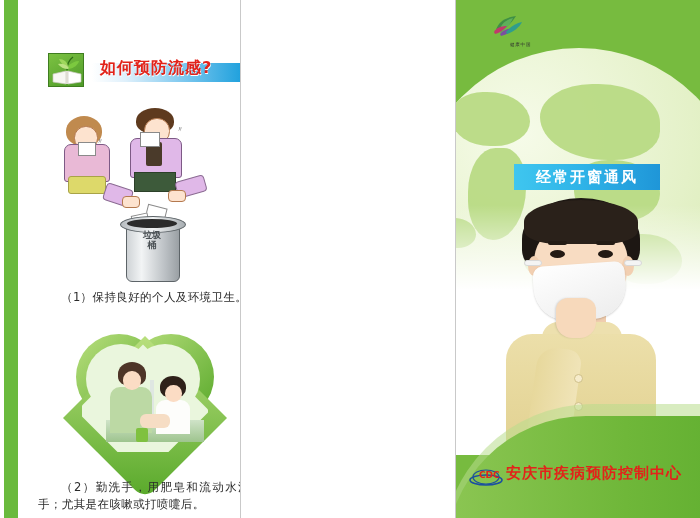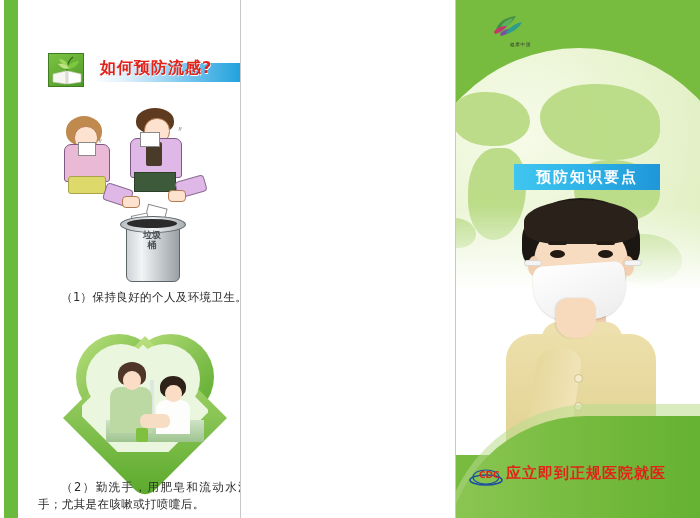--- a/index.html
+++ b/index.html
@@ -325,21 +325,21 @@
         <path d="M13 20 C14 13, 19 8, 27 6 C24 13, 20 17, 15 21 Z" fill="#5fb05a"></path>
         <path d="M8 20 C10 16, 15 14, 21 14 C18 18, 13 21, 9 22 Z" fill="#c0396b"></path>
         <path d="M14 22 C17 18, 23 16, 29 16 C25 20, 20 23, 15 24 Z" fill="#7a4fa0"></path>
         <path d="M20 20 C24 15, 30 11, 36 10 C33 16, 27 20, 21 22 Z" fill="#2f9d8e"></path>
       </svg>
       <div class="tlogo-txt">健康中国</div>
     </div>
 
 
     <div class="r-banner">
-      <span>预防知识要点</span>
+      <span>经常开窗通风</span>
     </div>
 
     <div class="white-fade"></div>
 
     <div class="boy">
       <div class="b-hair"></div>
       <div class="b-face"></div>
       <div class="b-hair2"></div>
       <div class="b-ear" style="left:38px;"></div>
       <div class="b-ear" style="left:132px;"></div>
@@ -363,17 +363,17 @@
     <div class="curve"></div>
 
     <div class="org">
       <div class="org-logo">
         <svg width="36" height="22" viewBox="0 0 36 22">
           <ellipse cx="18" cy="15" rx="16" ry="5" fill="none" stroke="#1b4fa0" stroke-width="1.6"></ellipse>
           <ellipse cx="18" cy="12" rx="13" ry="7" fill="none" stroke="#1b4fa0" stroke-width="1.2"></ellipse>
           <text x="11" y="13" font-size="9" font-weight="bold" fill="#e2231a" font-family="DejaVu Sans, sans-serif">CDC</text>
         </svg>
       </div>
-      <div class="org-name">应立即到正规医院就医</div>
+      <div class="org-name">安庆市疾病预防控制中心</div>
     </div>
   </div>
 
 </div>
 
 </body></html>

